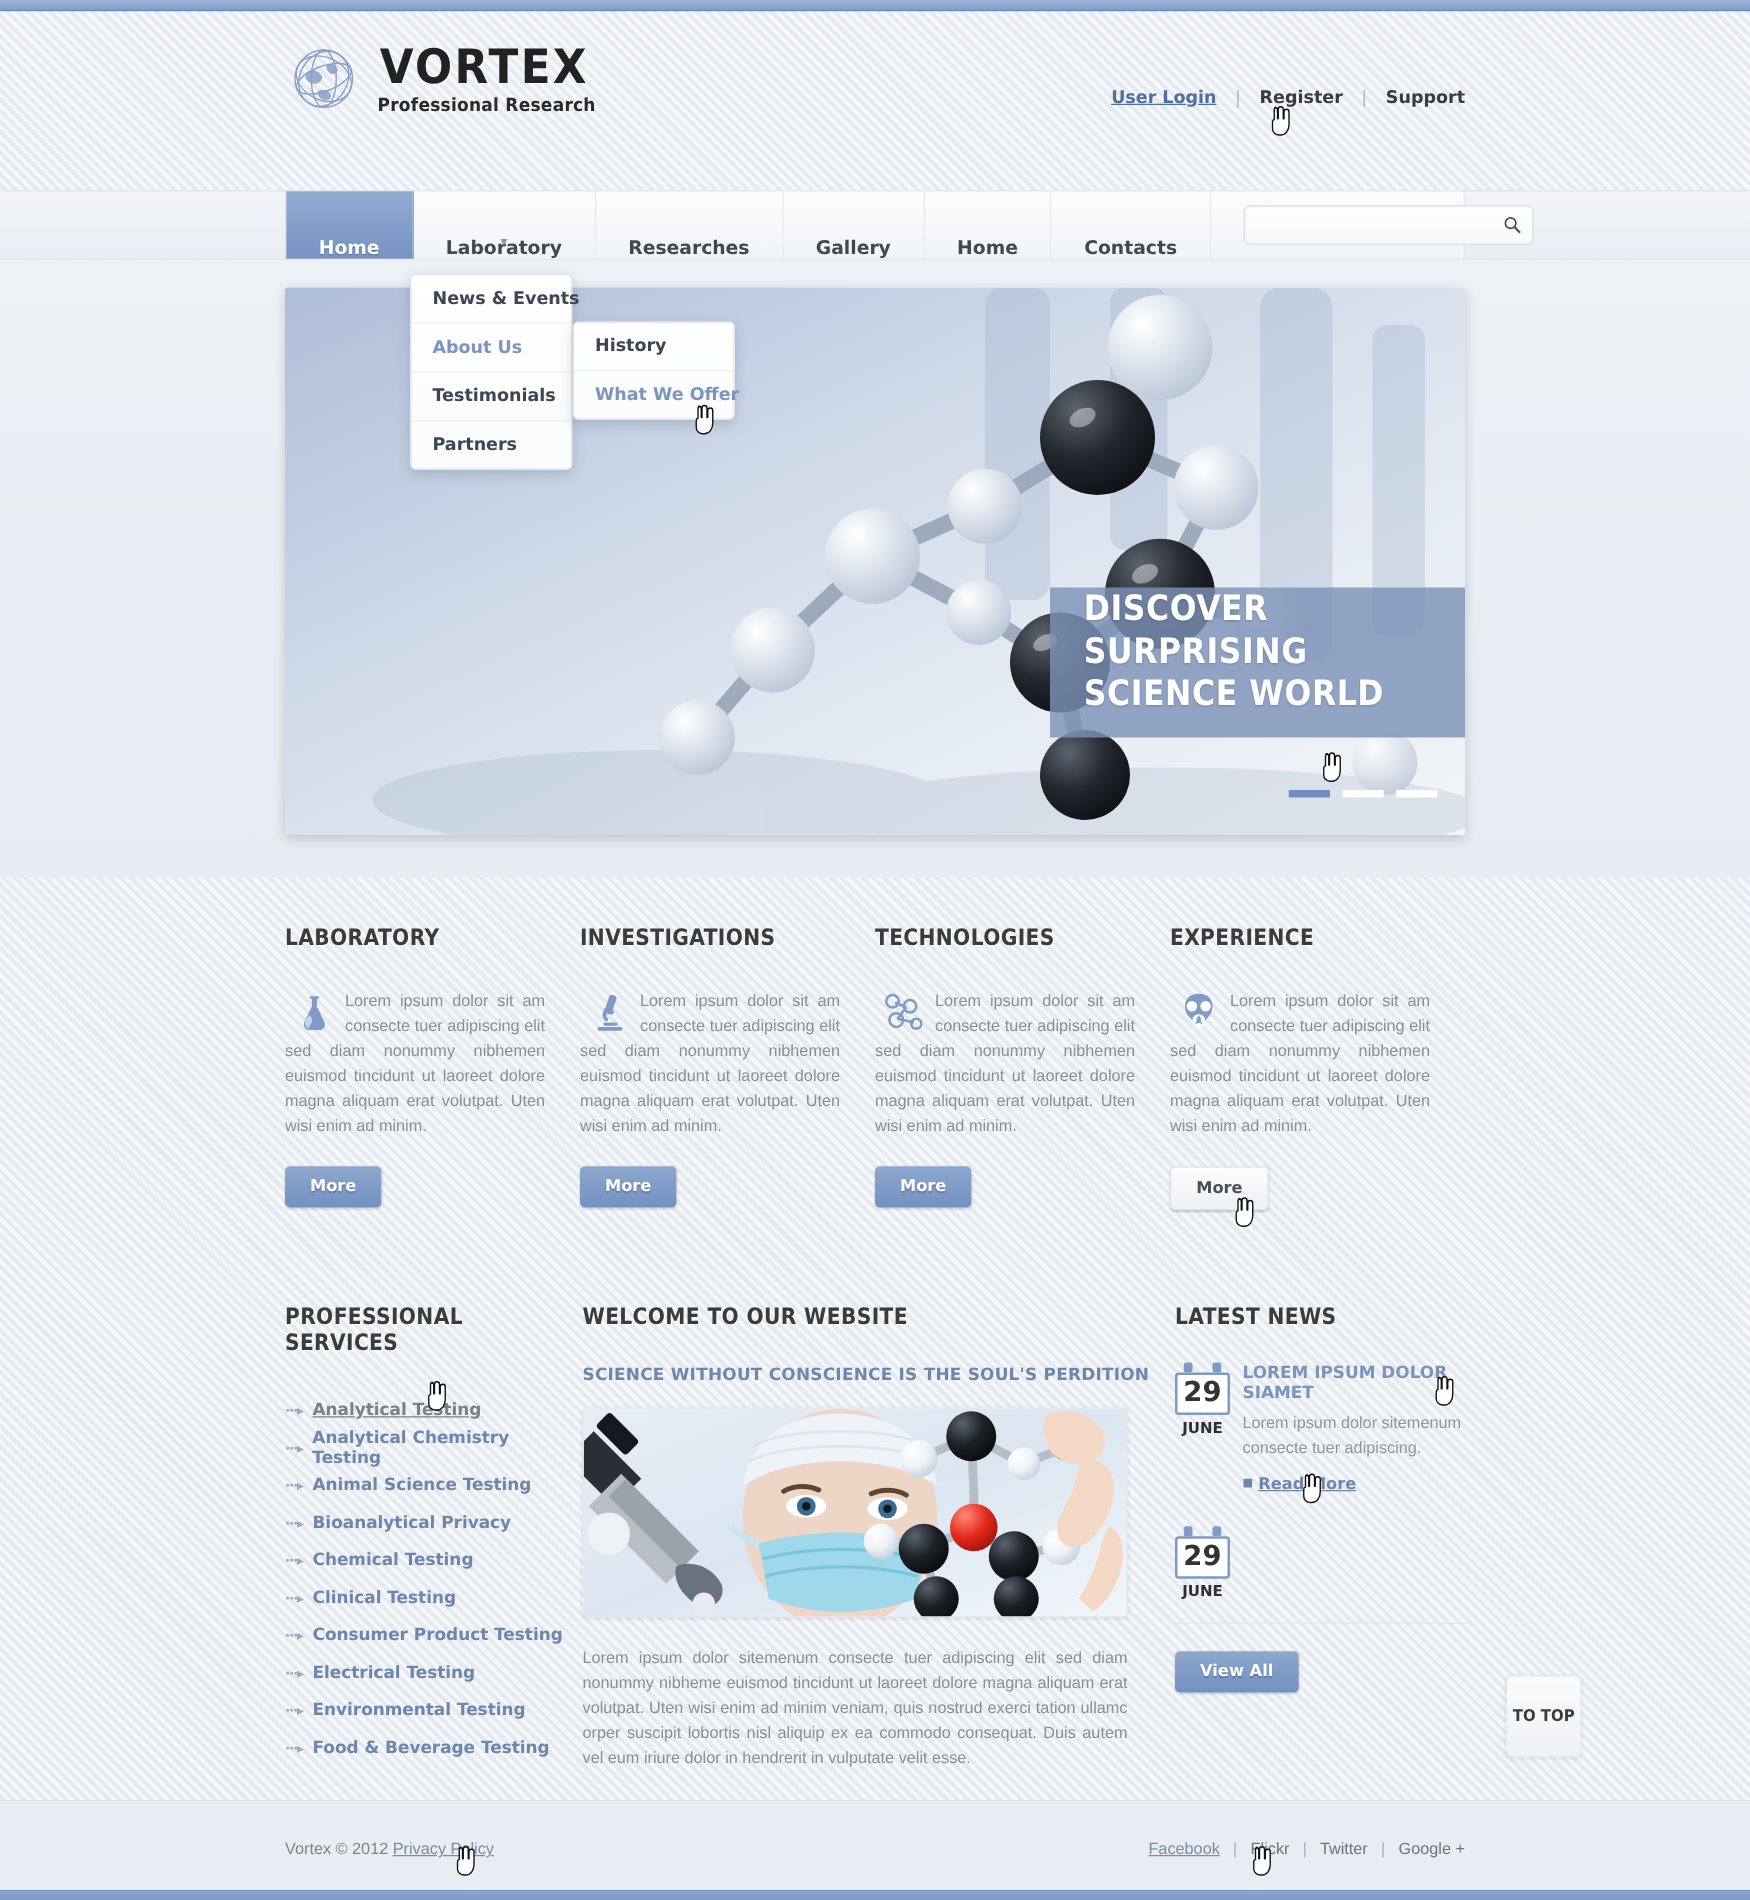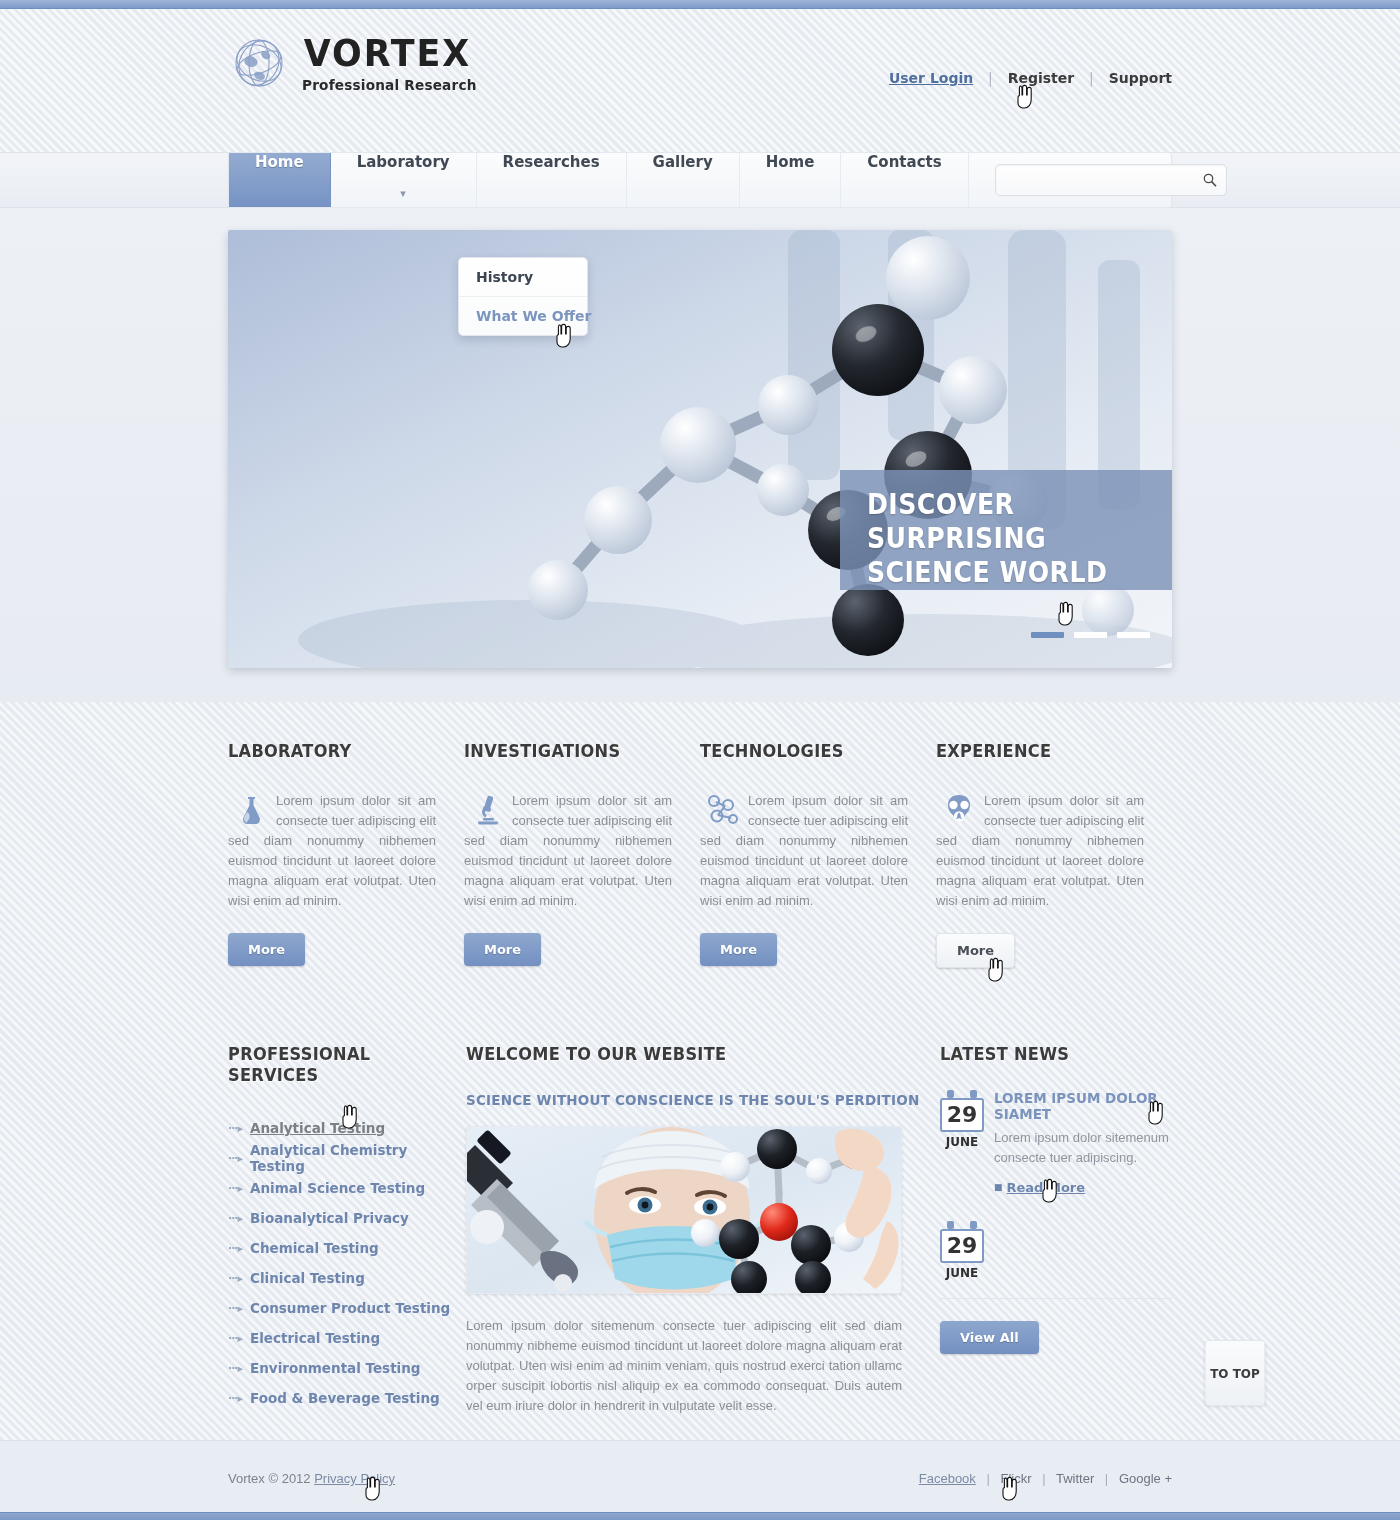--- a/index.html
+++ b/index.html
@@ -57,21 +57,21 @@
     border-top: 1px solid #dfe4ec; border-bottom: 1px solid #dfe4ec;
   }
   .nav {
     position: absolute; left: 228px; top: 152px; width: 944px; height: 56px;
     display: flex; align-items: stretch;
     background: linear-gradient(#fbfcfd, #f1f4f8);
     border: 1px solid #e3e8ef; border-radius: 3px;
     box-shadow: 0 1px 2px rgba(0,0,0,0.05);
   }
   .nav-item {
-    position: relative; display: flex; align-items: flex-start; justify-content: center;
+    position: relative; display: flex; align-items: flex-end; justify-content: center;
     padding: 0 26px; font-size: 15px; font-weight: bold; color: #404854;
     border-right: 1px solid #e6eaf1; cursor: pointer; white-space: nowrap;
     font-family: "DejaVu Sans", sans-serif;
   }
   .nav-item.active {
     background: linear-gradient(#93abd0, #7693c4);
     color: #fff; text-shadow: 0 1px 1px rgba(0,0,0,0.25);
     border-right: 1px solid #7693c4;
   }
   .nav-item .caret {
@@ -121,21 +121,21 @@
   .hero {
     position: absolute; left: 228px; top: 230px; width: 944px; height: 438px;
     border-radius: 3px; overflow: hidden;
     box-shadow: 0 3px 9px rgba(50,65,90,0.22);
     background: linear-gradient(135deg, #b9c7de 0%, #d5dde9 40%, #e7edf4 100%);
   }
   .hero-photo { position: absolute; inset: 0; }
   .hero-caption {
     position: absolute; right: 0; top: 240px; width: 332px; height: 120px;
     background: rgba(124,146,183,0.82);
-    display: flex; align-items: flex-end;
+    display: flex; align-items: flex-start;
   }
   .hero-caption h2 {
     color: #fff; font-size: 28px; line-height: 1.22; font-weight: bold;
     letter-spacing: 0.5px; padding: 0 0 0 30px;
     font-family: "DejaVu Sans", sans-serif;
     transform: scaleX(0.9); transform-origin: left center;
     text-shadow: 0 1px 2px rgba(0,0,0,0.2);
   }
   .hero-pager { position: absolute; right: 22px; bottom: 30px; display: flex; gap: 10px; }
   .pg { width: 33px; height: 6px; background: #ffffff; border-radius: 1px; }
@@ -325,20 +325,26 @@
         <span class="search-icon">
           <svg viewBox="0 0 16 16" width="16" height="16">
             <circle cx="6.5" cy="6.5" r="4.2" fill="none" stroke="#4a4a4a" stroke-width="1.3"></circle>
             <line x1="9.6" y1="9.6" x2="14" y2="14.2" stroke="#4a4a4a" stroke-width="1.6"></line>
           </svg>
         </span>
       </div>
     </div>
   </div>
 
+  <div class="dropdown" id="dd1">
+    <div class="dd-item">News &amp; Events</div>
+    <div class="dd-item hl">About Us</div>
+    <div class="dd-item">Testimonials</div>
+    <div class="dd-item">Partners</div>
+  </div>
 
   <div class="dropdown" id="dd2">
     <div class="dd-item">History</div>
     <div class="dd-item hl">What We Offer</div>
   </div>
 
   <div class="heroband"></div>
   <div class="hero">
     <div class="hero-photo">
       <svg viewBox="0 0 944 438" width="944" height="438" preserveAspectRatio="none">

